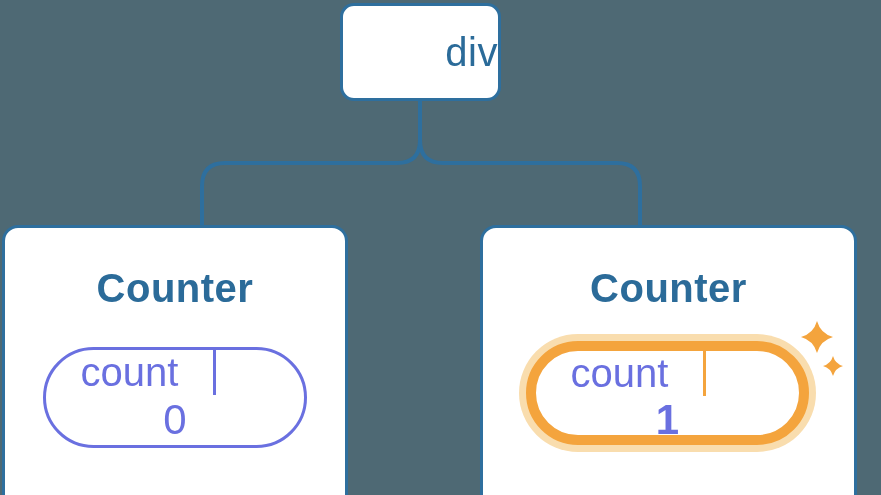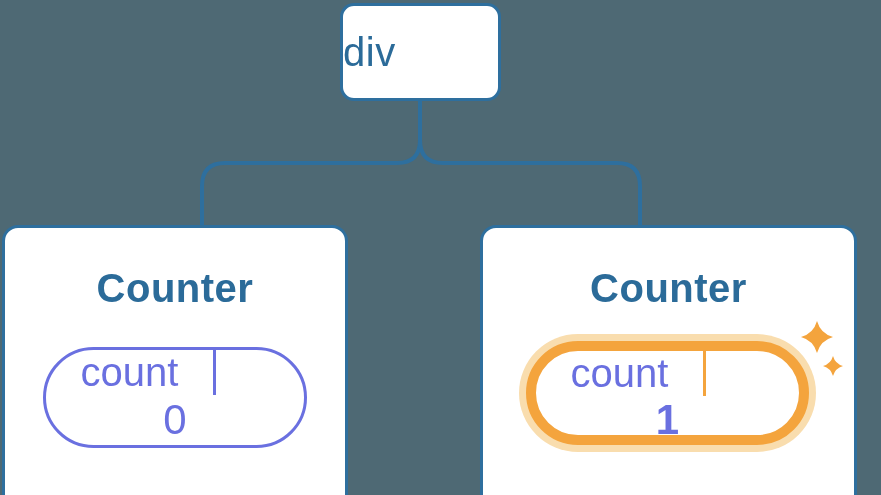--- a/index.html
+++ b/index.html
@@ -32,21 +32,21 @@
   .node {
     position: absolute;
     background: var(--card-bg);
     border: 3px solid var(--line);
     z-index: 2;
   }
   .root-node {
     left: 340px; top: 3px;
     width: 161px; height: 98px;
     border-radius: 14px;
-    display: flex; align-items: center; justify-content: flex-start;
+    display: flex; align-items: center; justify-content: flex-end;
   }
   .root-label {
     font-size: 40px;
     font-weight: 500;
     color: var(--node-text);
     letter-spacing: 0.5px;
   }
   .card {
     position: absolute;
     top: 225px;

